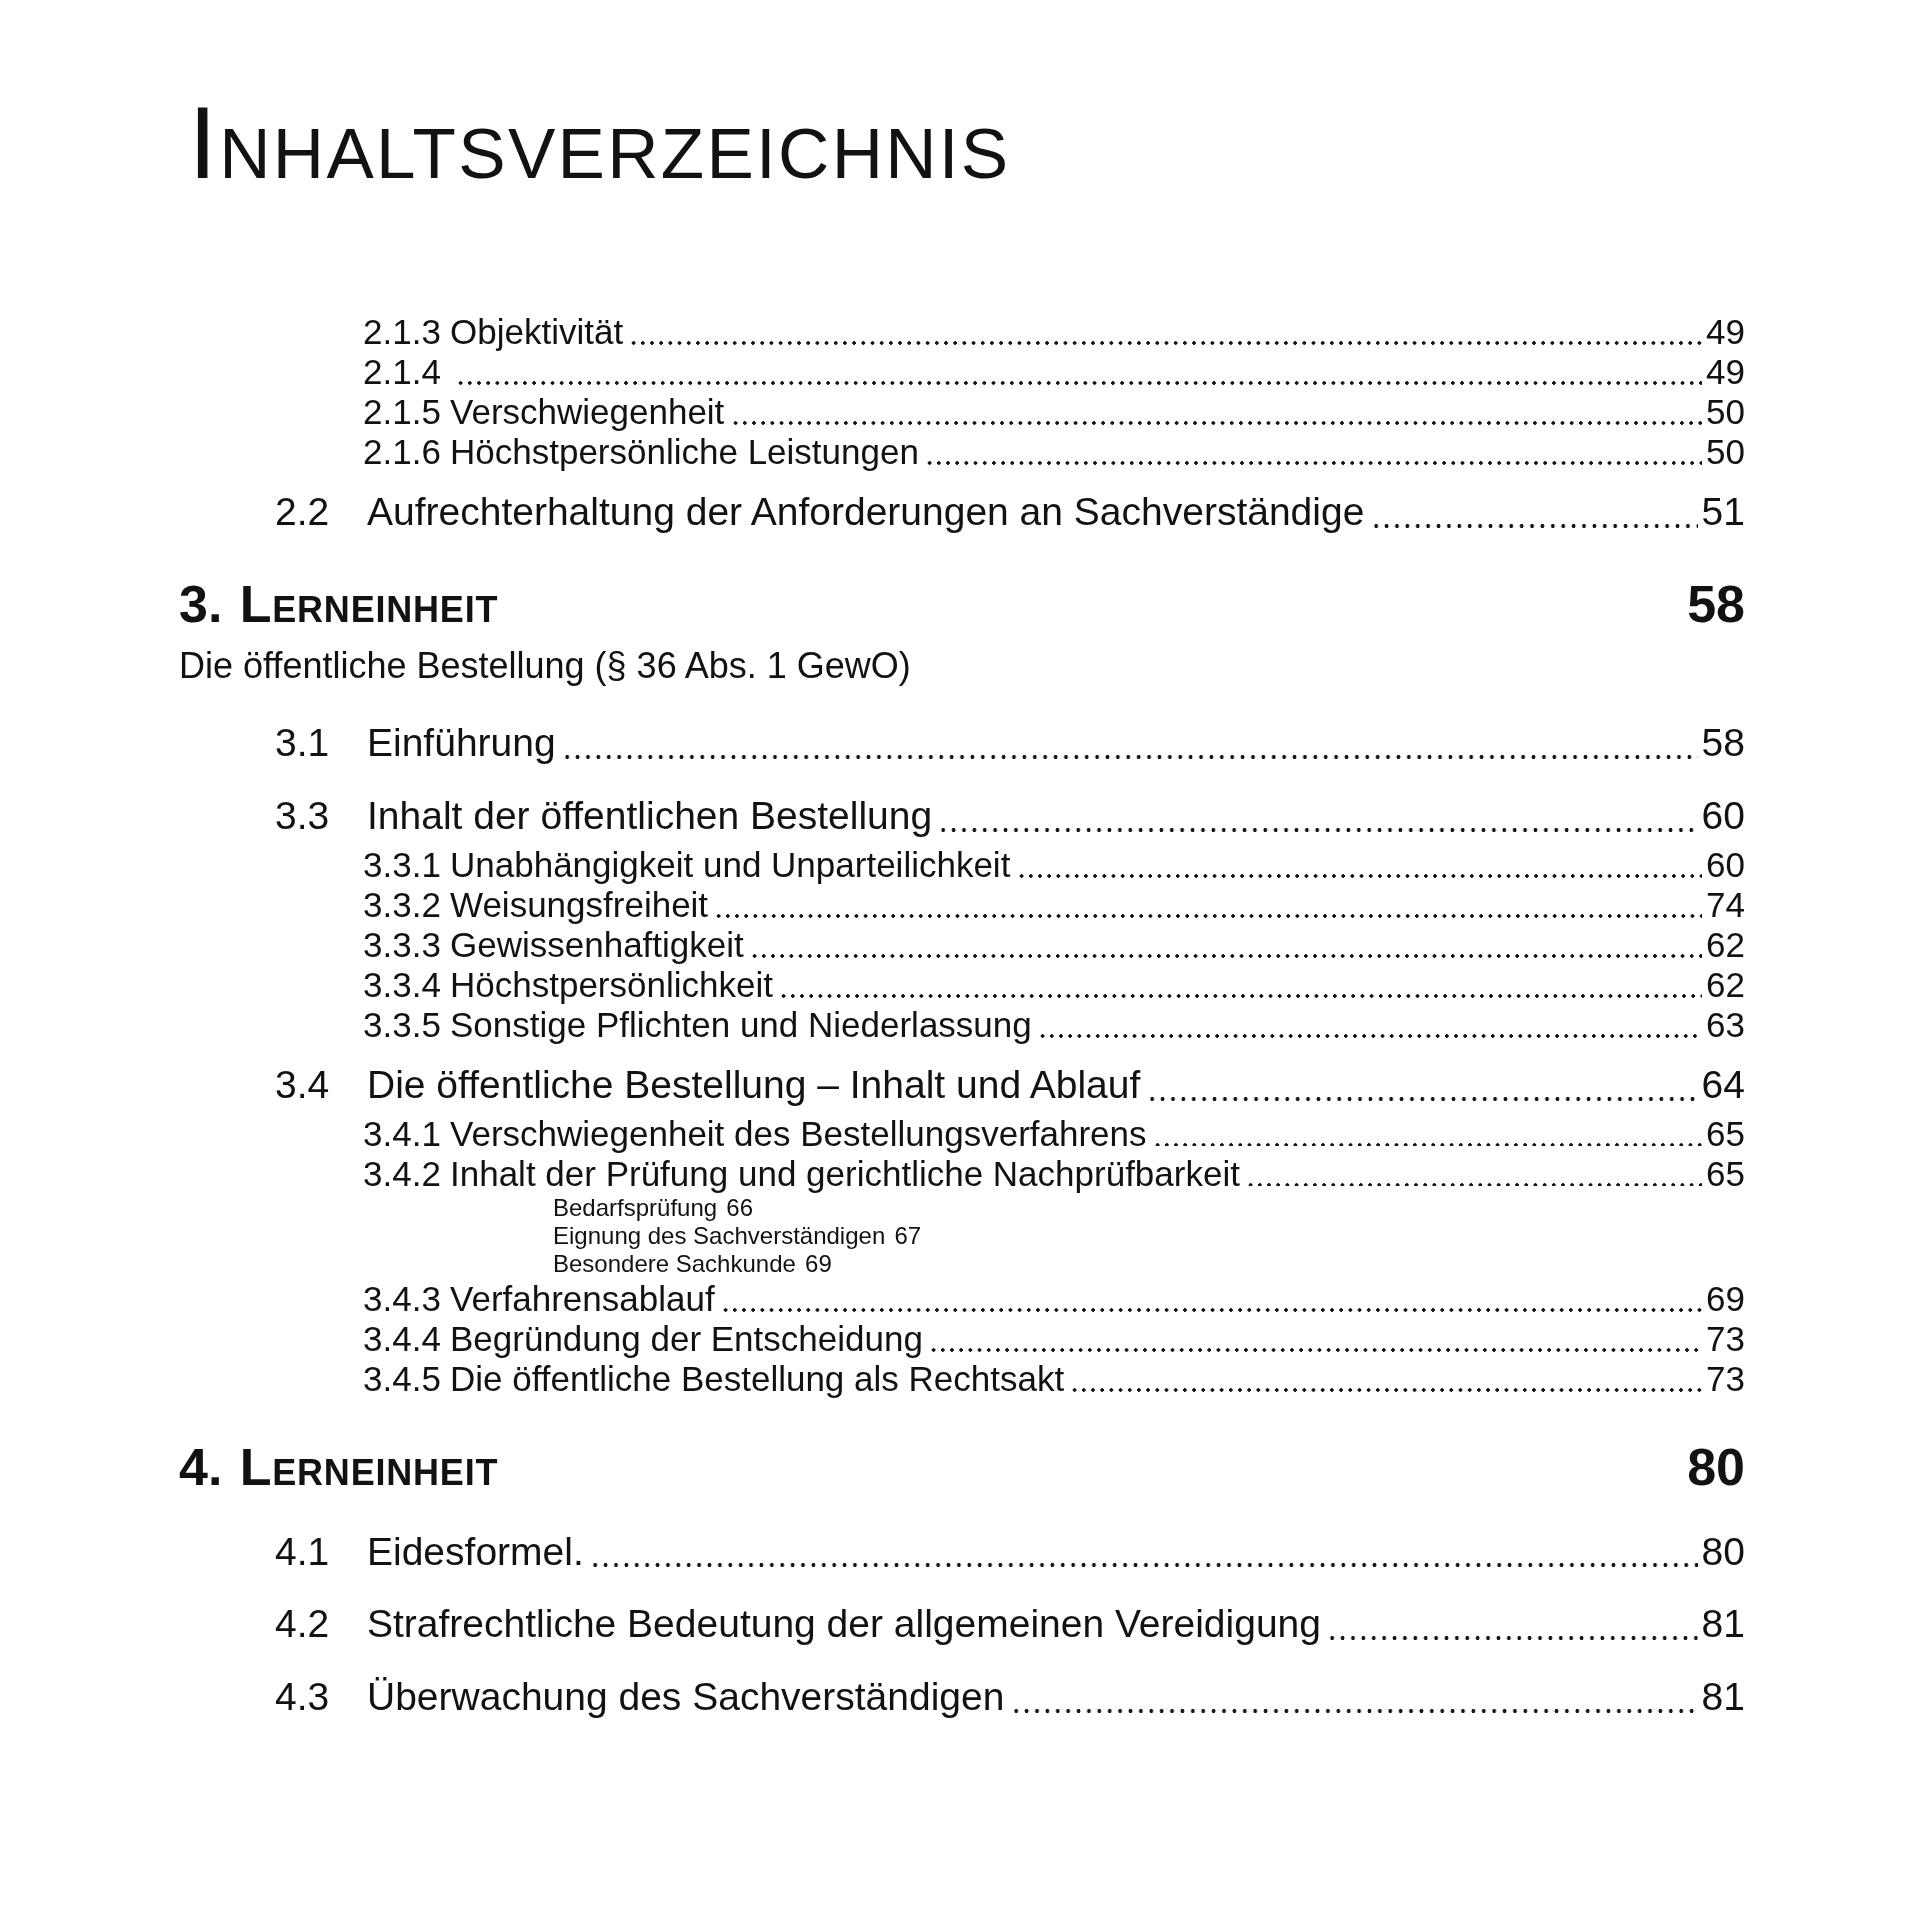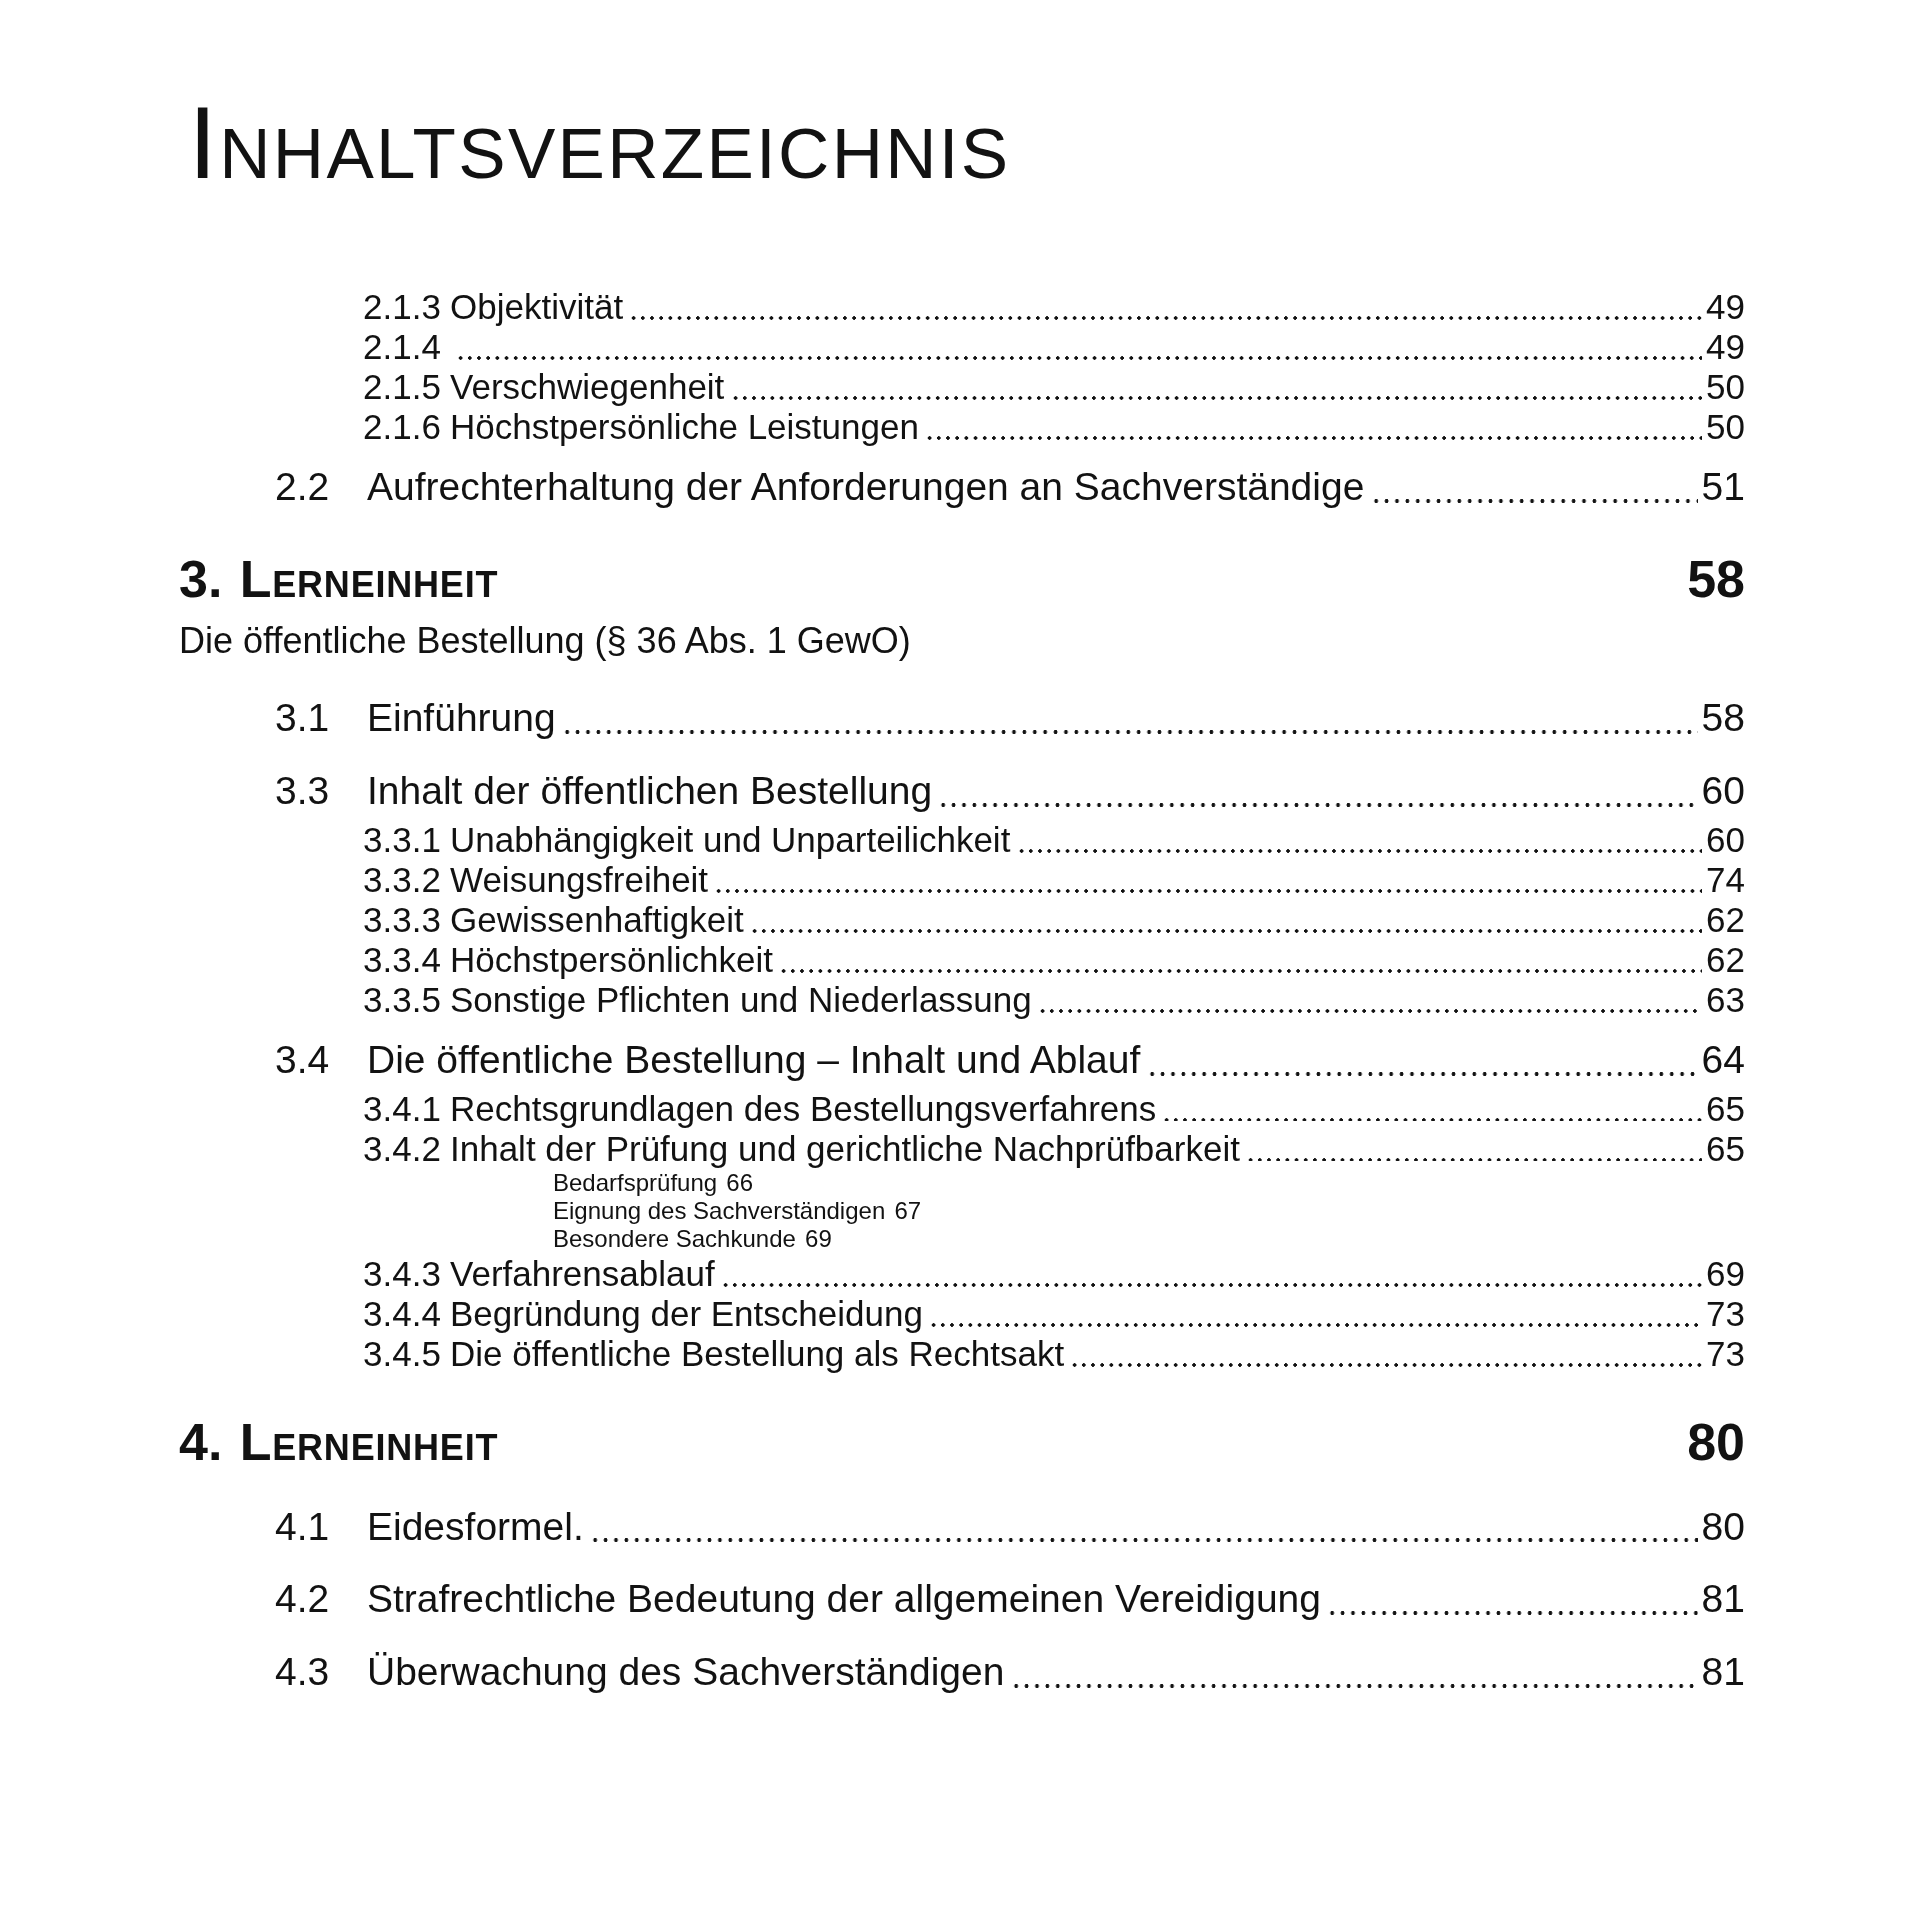--- a/index.html
+++ b/index.html
@@ -18,21 +18,21 @@
   }
   .doc-title {
     margin: 0 0 0 9.6px;
     font-size: 102px;
     font-weight: 400;
     font-variant: small-caps;
     letter-spacing: 2.3px;
     line-height: 1;
     white-space: nowrap;
   }
-  .toc-lead { margin-top: 93px; }
+  .toc-lead { margin-top: 118px; }
 
   
   .row { display: flex; align-items: baseline; white-space: nowrap; }
   .row .num { flex: 0 0 auto; }
   .row .label { flex: 0 0 auto; }
   .row .leader {
     flex: 1 1 auto;
     align-self: flex-end;
     height: 3.9px;
     margin: 0 3.9px 6.5px 6.2px;
@@ -164,21 +164,21 @@
     <span class="pnum">63</span>
   </div>
             <div class="row l2 gap-lg">
     <span class="num">3.4</span>
     <span class="label">Die öffentliche Bestellung – Inhalt und Ablauf</span>
     <span class="leader"></span>
     <span class="pnum">64</span>
   </div>
             <div class="row l3 gap-md">
     <span class="num">3.4.1</span>
-    <span class="label">Rechtsgrundlagen des Bestellungsverfahrens</span>
+    <span class="label">Verschwiegenheit des Bestellungsverfahrens</span>
     <span class="leader"></span>
     <span class="pnum">65</span>
   </div>
             <div class="row l3 gap-sm">
     <span class="num">3.4.2</span>
     <span class="label">Inhalt der Prüfung und gerichtliche Nachprüfbarkeit</span>
     <span class="leader"></span>
     <span class="pnum">65</span>
   </div>
             <div class="row l4 gap-l4">

